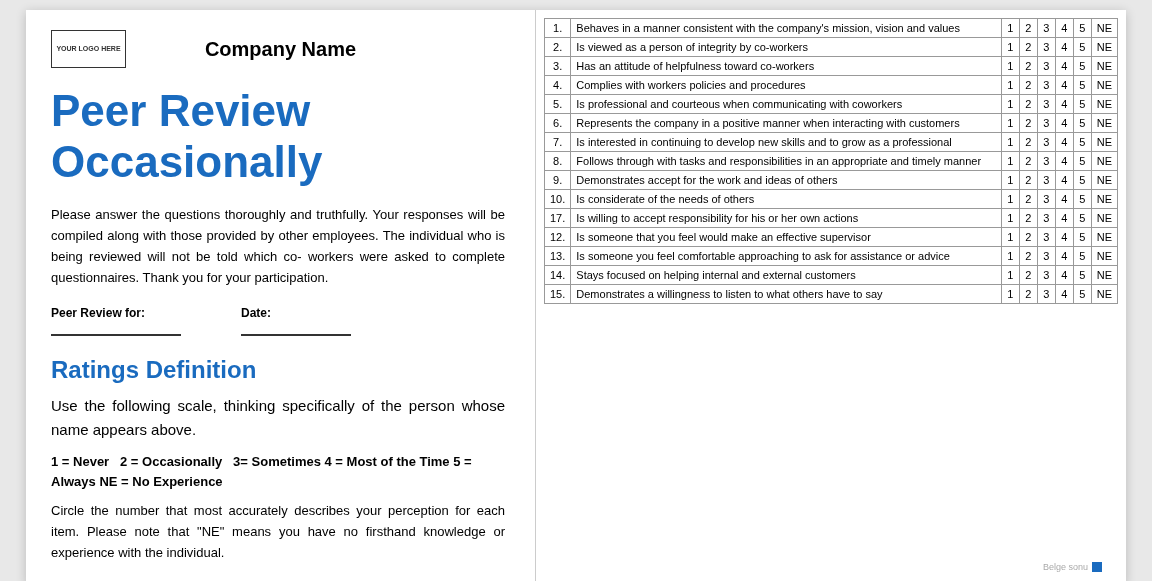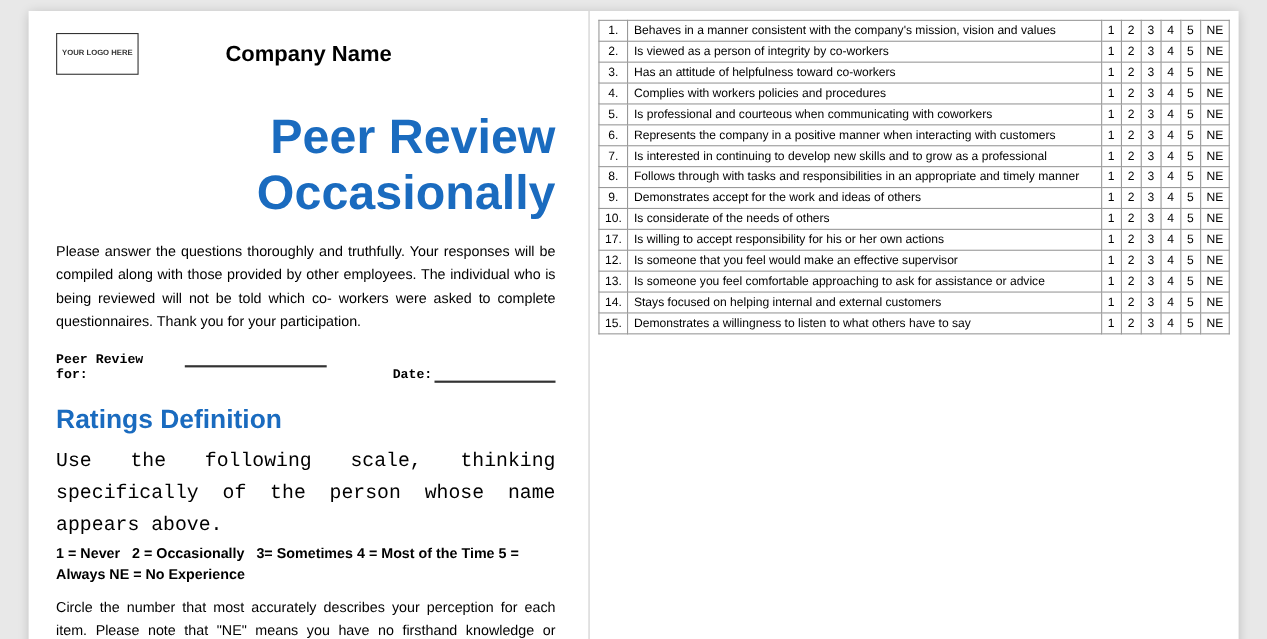--- a/index.html
+++ b/index.html
@@ -42,22 +42,22 @@
     .company-name {
       position: absolute;
       top: 28px;
       left: 50%;
       transform: translateX(-50%);
       font-size: 20px;
       font-weight: bold;
       white-space: nowrap;
     }
     .title-section {
-      text-align: right;
-      margin-top: 32px;
+      text-align: left;
+      margin-top: 18px;
       margin-bottom: 18px;
     }
     .main-title {
       font-size: 44px;
       font-weight: bold;
       color: #1a6bbf;
       line-height: 1.15;
     }
     .description-text {
       font-size: 13px;
@@ -66,47 +66,46 @@
       margin-bottom: 18px;
     }
     .form-row {
       display: flex;
       align-items: flex-end;
       gap: 60px;
       margin-bottom: 20px;
     }
     .form-field {
       display: flex;
-      flex-direction: row;
+      flex-direction: column;
       gap: 2px;
-      font-family: Liberation Mono, monospace;
     }
     .form-field label {
       font-size: 12px;
       font-weight: bold;
     }
     .form-field .underline {
       width: 130px;
       border-bottom: 2px solid #333;
       height: 14px;
     }
     .form-field.date-field .underline {
       width: 110px;
     }
     .ratings-title {
       font-size: 24px;
       font-weight: bold;
       color: #1a6bbf;
       margin-bottom: 10px;
     }
     .ratings-body {
-      font-size: 18px;
+      font-size: 15px;
       line-height: 1.6;
+      margin-bottom: 10px;
       text-align: justify;
-      font-family: Liberation Mono, monospace;
     }
     .scale-text {
       font-size: 13px;
       font-weight: bold;
       margin-bottom: 10px;
       line-height: 1.5;
     }
     .circle-description {
       font-size: 13px;
       line-height: 1.6;

